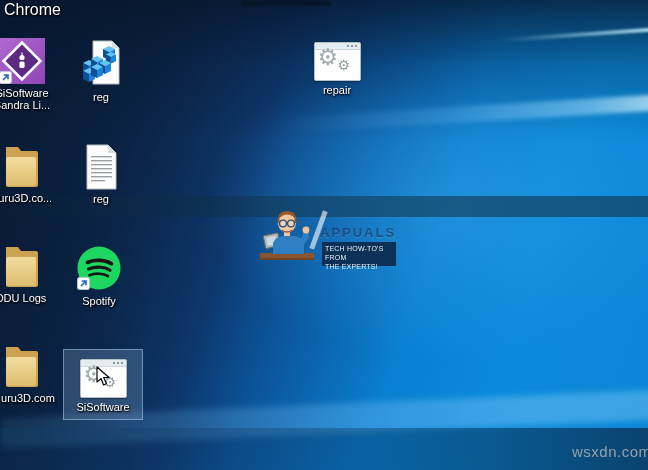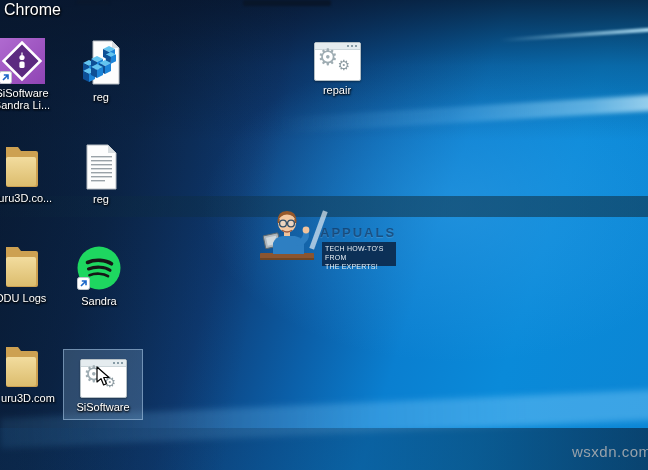--- a/index.html
+++ b/index.html
@@ -215,21 +215,21 @@
         <path d="M10.5,16.5 C18,13 29,13.8 34.5,17.8" stroke-width="3.6"></path>
         <path d="M11.5,23 C18.5,20.2 28,20.6 33,24.3" stroke-width="3.1"></path>
         <path d="M12.5,29.2 C18.5,26.9 26.5,27.3 31,30.2" stroke-width="2.7"></path>
       </g>
     </svg>
     <svg class="badge" width="13" height="13" viewBox="0 0 13 13" style="bottom:2px">
       <rect x=".5" y=".5" width="12" height="12" rx="2" fill="#fff" stroke="#c0c6cc"></rect>
       <path d="M4,9 L8.5,4.5 M4.8,4 h4.2 v4.2" stroke="#1a66c8" stroke-width="1.6" fill="none"></path>
     </svg>
   </div>
-  <div class="lbl">Sandra</div>
+  <div class="lbl">Spotify</div>
 </div>
 
 <div class="cell guru2">
   <div class="art">
     <svg width="34" height="45" viewBox="0 0 34 45">
       <path d="M2,3 h12 l3,4 h15 a2,2 0 0 1 2,2 v32 a2,2 0 0 1 -2,2 H4 a2,2 0 0 1 -2,-2 z" fill="#cda152"></path>
       <rect x="2" y="13" width="30" height="29" rx="2" fill="url(#fg)"></rect>
     </svg>
   </div>
   <div class="lbl nudge-r6">uru3D.com</div>

